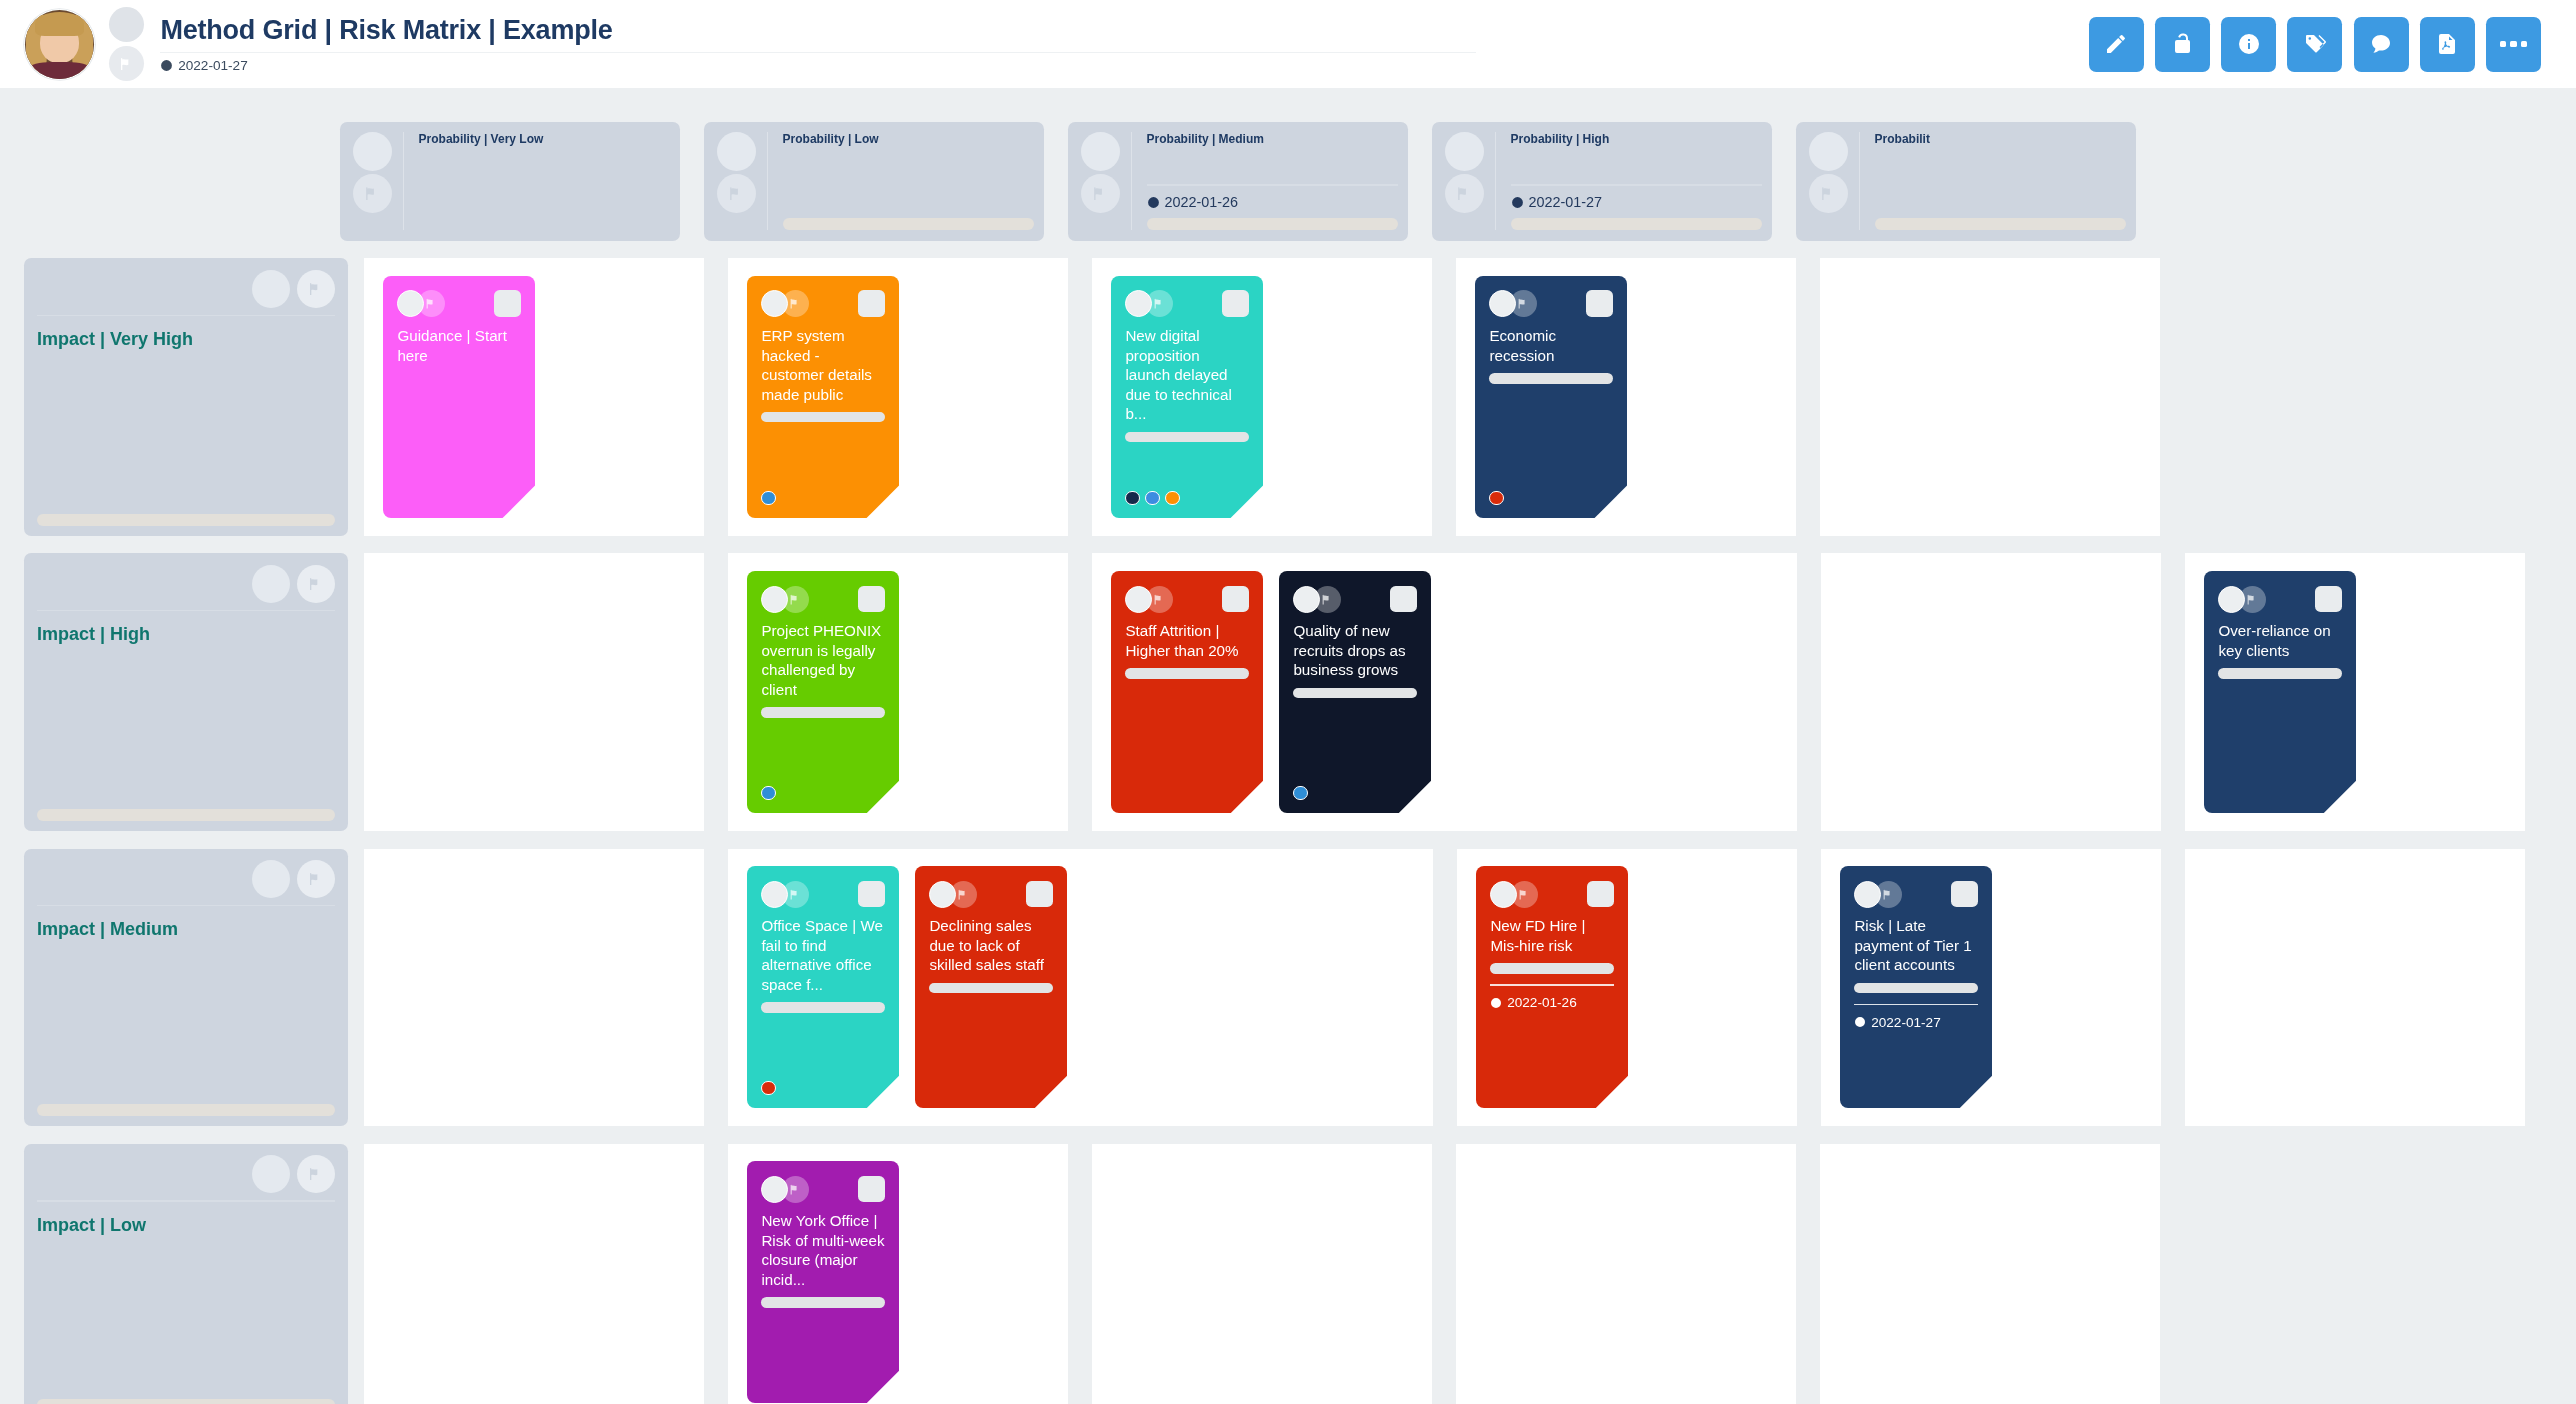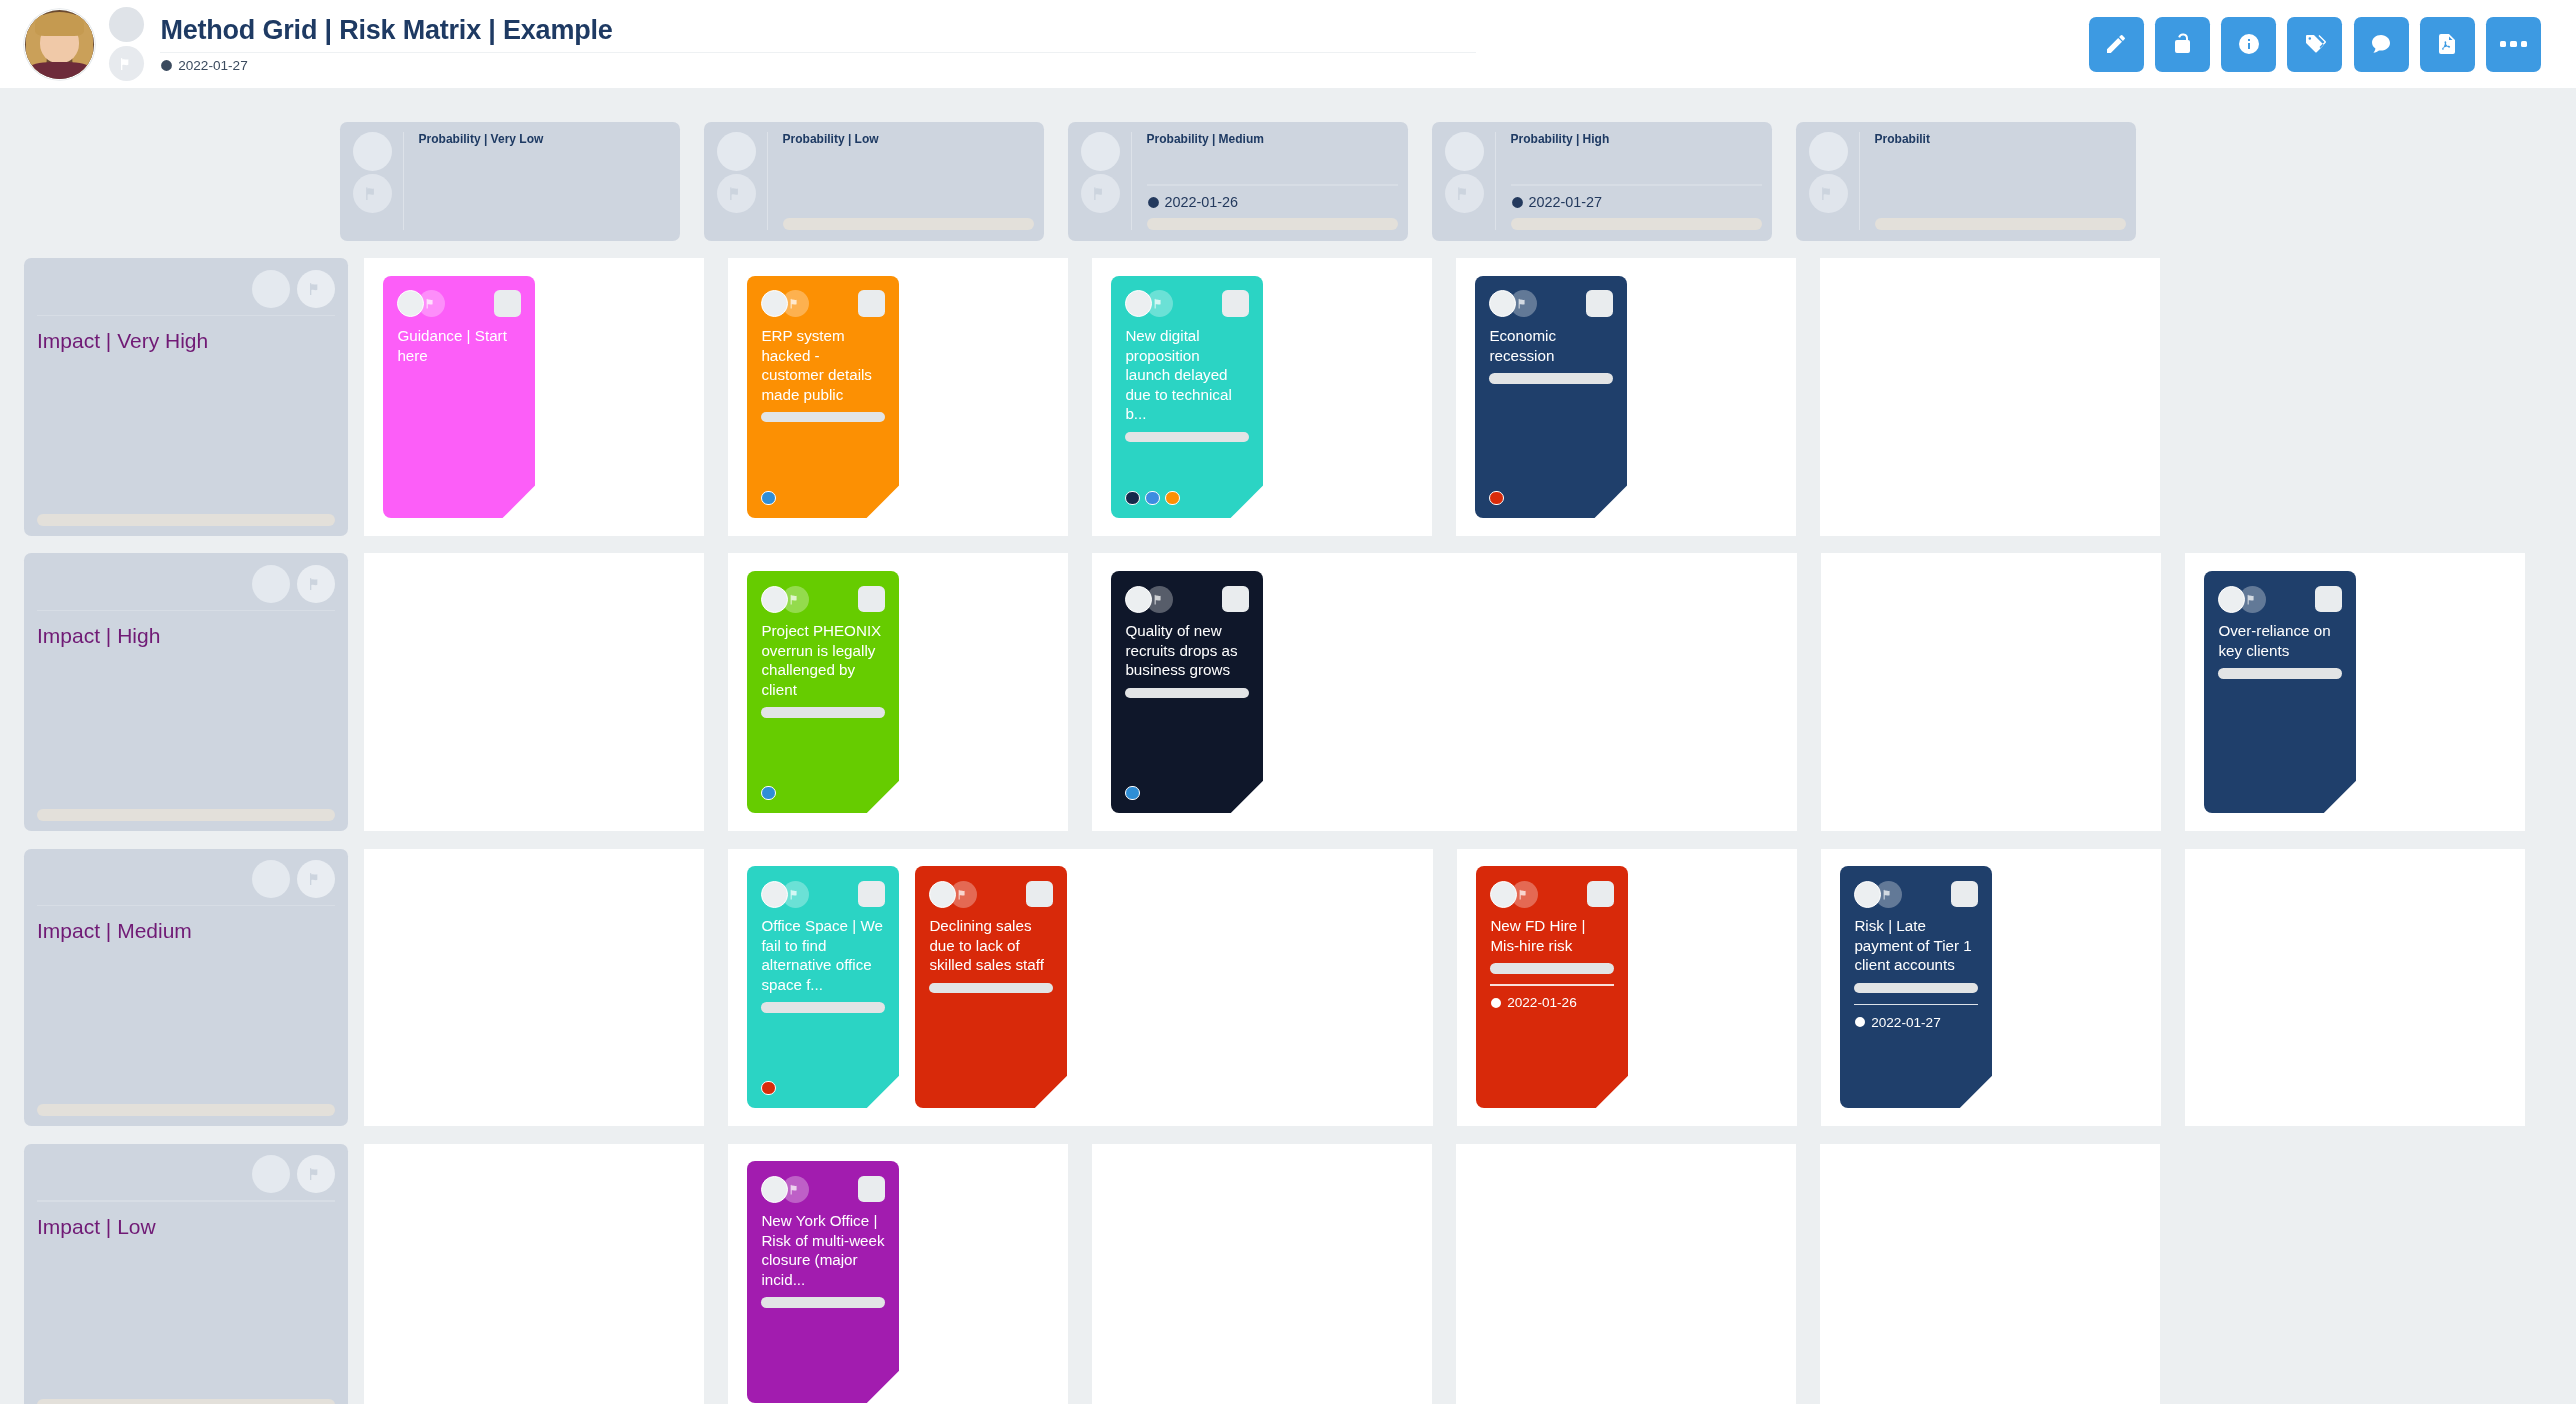--- a/index.html
+++ b/index.html
@@ -210,21 +210,21 @@
     background: #e4e9ef;
   }
   .rh-flag {
     width: 38px; height: 38px; border-radius: 50%;
     background: #e9edf2;
     display: flex; align-items: center; justify-content: center;
   }
   .rh-flag svg { width: 16px; height: 16px; fill: #ccd4de; }
   .rh-divider { height: 1.6px; background: #d7dde5; margin: 7.2px 0 12px 0; }
   .rh-title {
-    font-size: 21px; font-weight: normal; color: #701a75;
+    font-size: 18px; font-weight: bold; color: #0f766e;
     line-height: 1.25;
   }
   .rh-spacer { flex: 1; }
   .rh-bar { height: 12px; border-radius: 6.4px; background: #e3e0da; }
 
   
   .cell {
     flex: 0 0 340px;
     width: 340px;
     background: #ffffff;
@@ -616,20 +616,37 @@
             <div class="note-title">Project PHEONIX overrun is legally challenged by client</div>
             <div class="note-bar"></div>
             <div class="note-spacer"></div>
             <div class="note-dots">
               <span class="dot" style="background:#2f8ed6"></span>
             </div>
             <div class="fold"></div>
           </div>
         </div>
         <div class="cell cell-wide">
+          <div class="note" style="background: rgb(216, 41, 10);">
+            <div class="note-top">
+              <div class="note-badges">
+                <div class="note-avatar"></div>
+                <div class="note-flag">
+                  <svg viewBox="0 0 24 24">
+                    <path d="M4 3a1 1 0 0 1 1 1v1.2c3-1.4 6 1.1 9-.3v8.4c-3 1.4-6-1.1-9 .3V21H3V4a1 1 0 0 1 1-1z"></path>
+                  </svg>
+                </div>
+              </div>
+              <div class="note-check"></div>
+            </div>
+            <div class="note-title">Staff Attrition | Higher than 20%</div>
+            <div class="note-bar"></div>
+            <div class="note-spacer"></div>
+            <div class="fold"></div>
+          </div>
           <div class="note" style="background: #0f172a;">
             <div class="note-top">
               <div class="note-badges">
                 <div class="note-avatar"></div>
                 <div class="note-flag">
                   <svg viewBox="0 0 24 24">
                     <path d="M4 3a1 1 0 0 1 1 1v1.2c3-1.4 6 1.1 9-.3v8.4c-3 1.4-6-1.1-9 .3V21H3V4a1 1 0 0 1 1-1z"></path>
                   </svg>
                 </div>
               </div>

